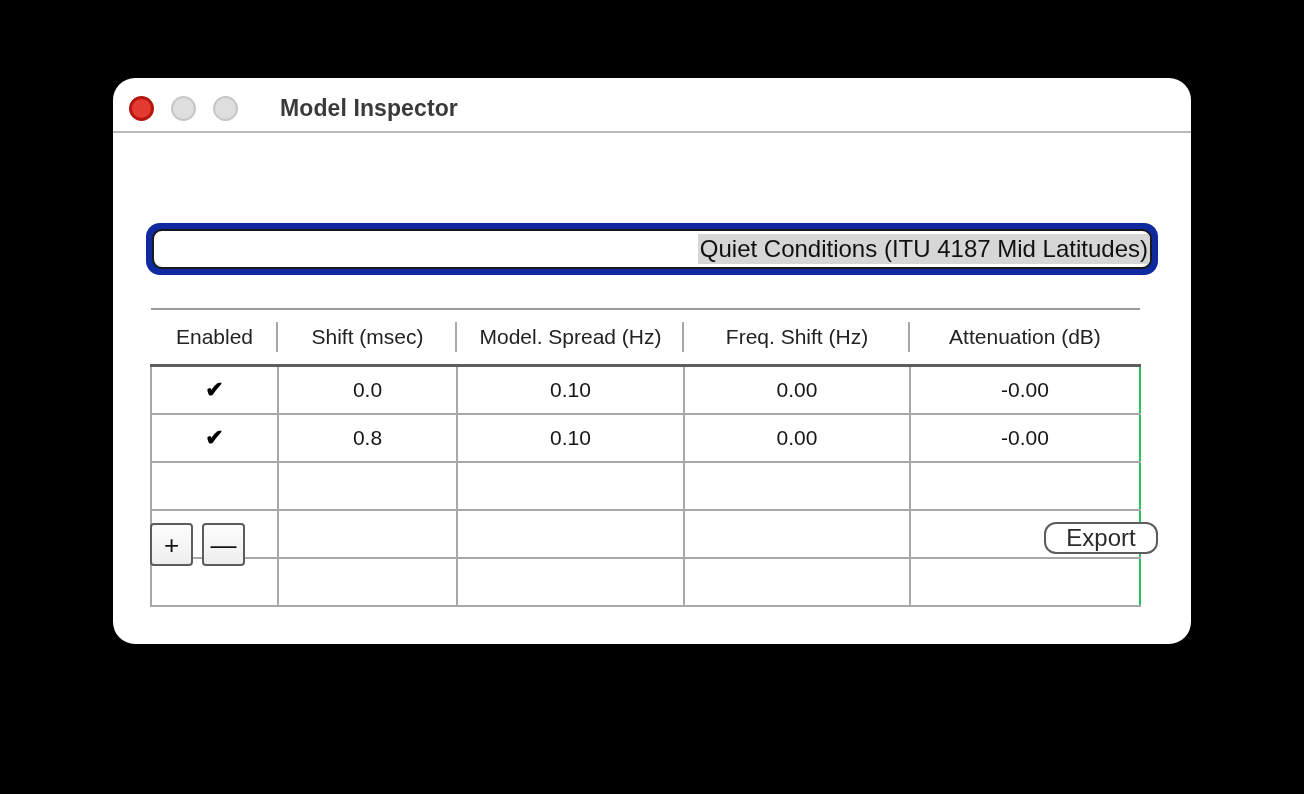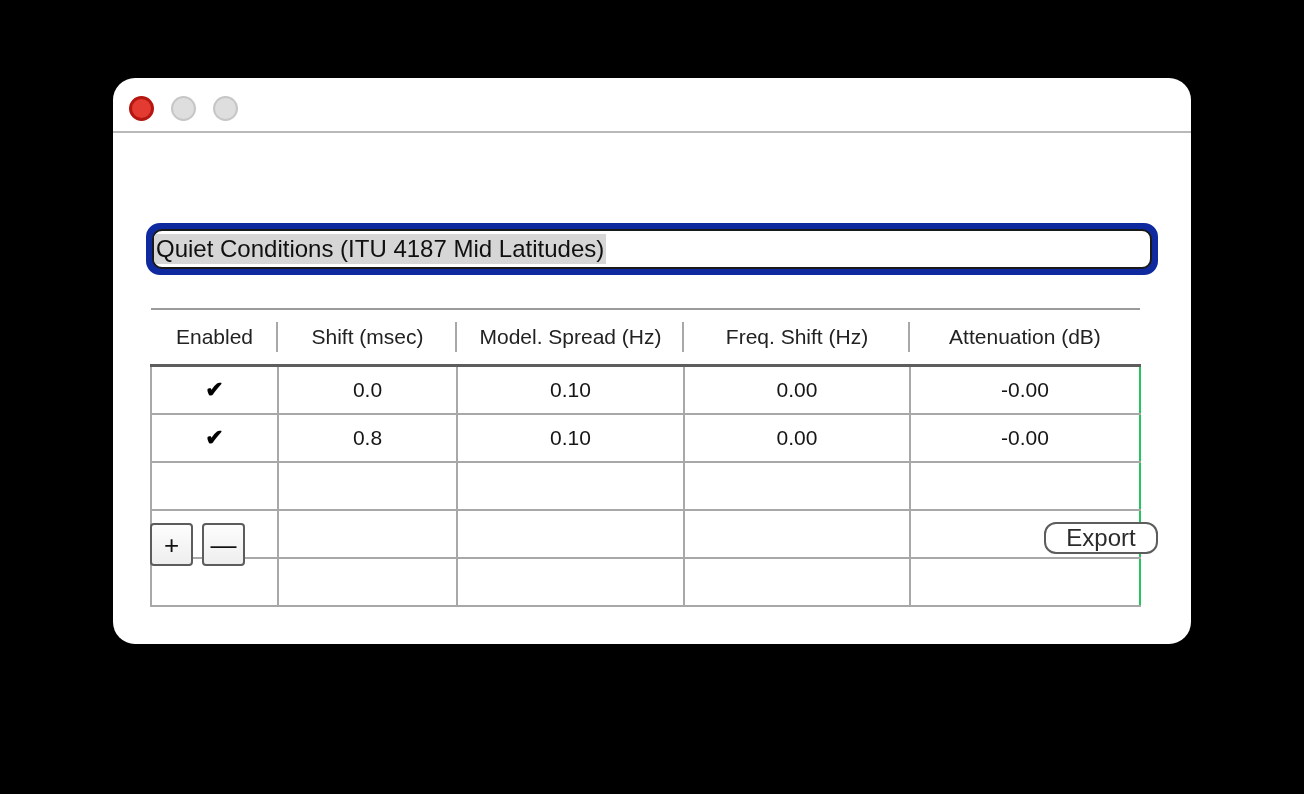--- a/index.html
+++ b/index.html
@@ -89,21 +89,21 @@
     left: 1px;
     top: 1px;
     right: 1px;
     bottom: 1px;
     background: #ffffff;
     border: 2px solid #1a1a1a;
     border-radius: 10px;
     box-sizing: border-box;
     display: flex;
     align-items: center;
-    justify-content: flex-start;
+    justify-content: flex-end;
     overflow: hidden;
   }
   #name-field-value {
     font-size: 24px;
     color: #101010;
     background: #d6d6d6;
     padding: 1px 2px;
     white-space: nowrap;
   }
 
@@ -227,20 +227,21 @@
 <body>
 
 <div id="window">
 
   <div id="titlebar">
     <div class="traffic-lights">
       <div class="tl tl-close"></div>
       <div class="tl tl-min"></div>
       <div class="tl tl-max"></div>
     </div>
+    <div id="window-title">Model Inspector</div>
   </div>
 
   <div id="content">
 
     <div id="name-field-wrap">
       <div id="name-field">
         <span id="name-field-value">Quiet Conditions (ITU 4187 Mid Latitudes)</span>
       </div>
     </div>
 

